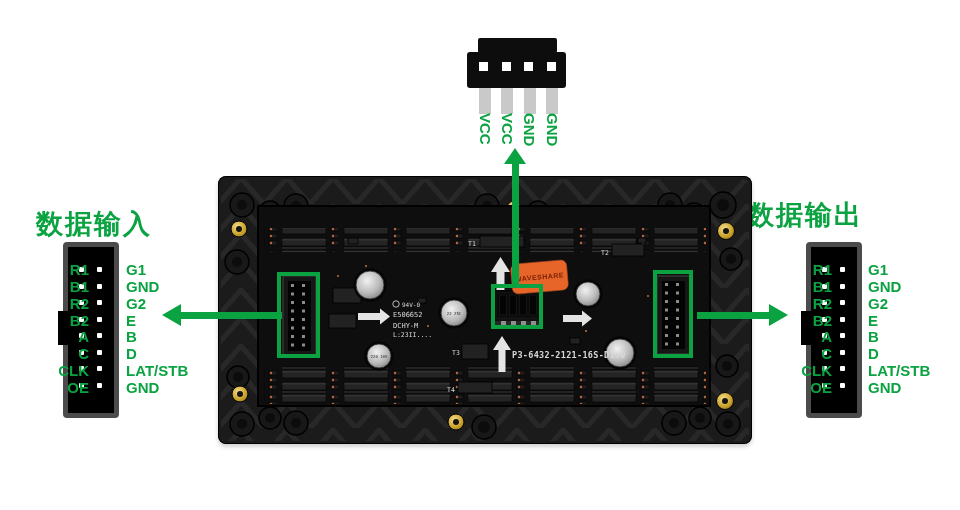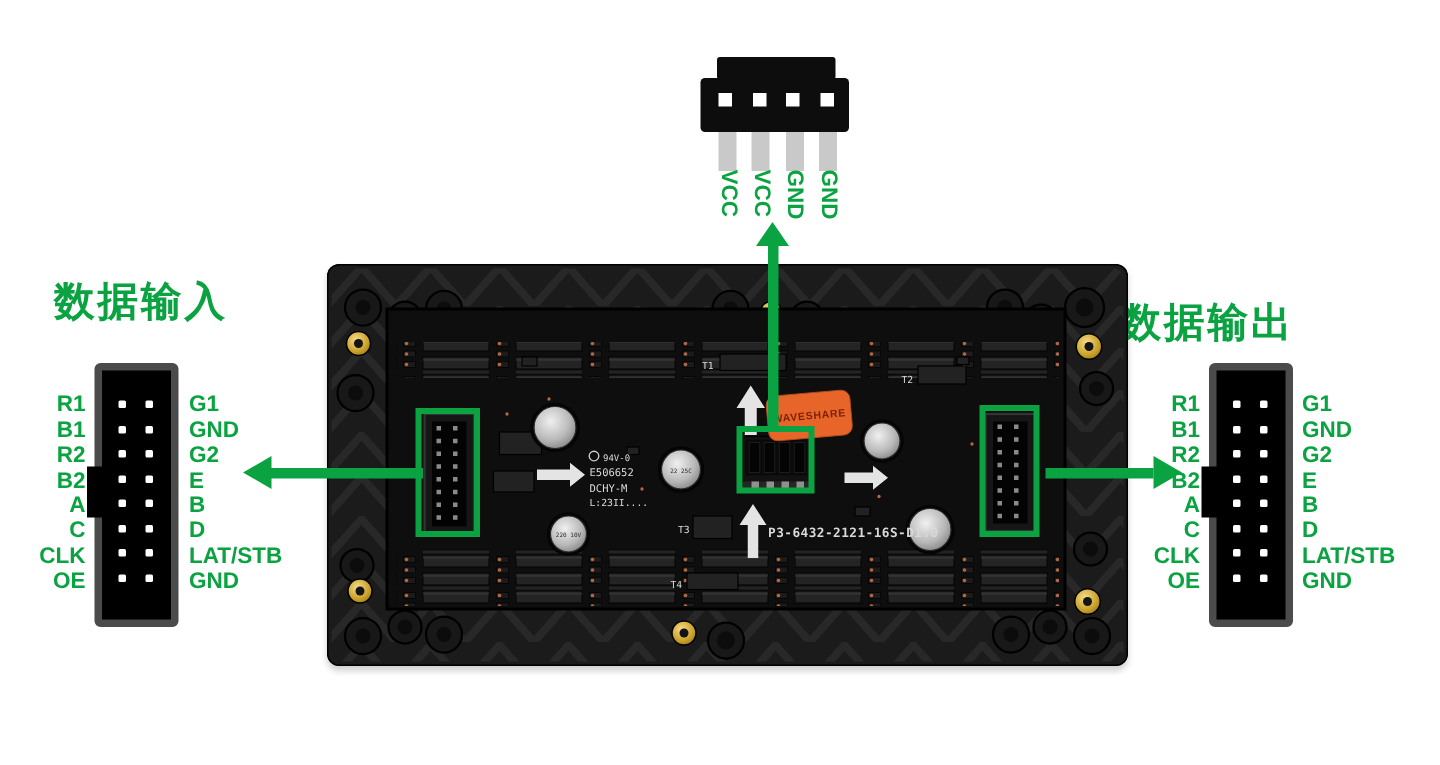--- a/index.html
+++ b/index.html
@@ -4,21 +4,21 @@
 <style>
   html,body{margin:0;padding:0;background:#fff;}
   .stage{position:relative;width:960px;height:510px;background:#ffffff;overflow:hidden;
          font-family:"Liberation Sans",sans-serif;}
   
   .heading{position:absolute;font-size:27px;font-weight:bold;color:#0ba342;letter-spacing:2px;
            font-family:"Liberation Sans",sans-serif;}
   .pin-col{position:absolute;width:57px;height:133px;display:flex;flex-direction:column;
            justify-content:space-between;font-size:15px;font-weight:bold;color:#0ba342;line-height:15px;}
   .pin-col span{display:block;white-space:nowrap;}
-  .pin-left{text-align:right;}
+  .pin-left{text-align:right;margin-left:32px;}
   .pin-right{text-align:left;width:100px;}
   .idc{position:absolute;top:242px;width:56px;height:176px;background:#000;
        border:5px solid #4b4b4b;border-radius:4px;box-sizing:border-box;}
   .idc-notch{position:absolute;top:311px;width:13px;height:34px;background:#000;}
   .dot-col{position:absolute;top:267px;height:121px;width:5px;display:flex;
            flex-direction:column;justify-content:space-between;}
   .dot{width:5px;height:5px;background:#fff;border-radius:1px;}
   
   .pwr-tab{position:absolute;left:478px;top:38px;width:79px;height:15px;background:#0d0d0d;border-radius:2px;}
   .pwr-body{position:absolute;left:467px;top:52px;width:99px;height:36px;background:#0d0d0d;border-radius:3px;}
@@ -55,21 +55,21 @@
     <div class="pwr-leg" style="left:501px"></div>
     <div class="pwr-leg" style="left:524px"></div>
     <div class="pwr-leg" style="left:546px"></div>
     <div class="pwr-lbl" style="left:478px">VCC</div>
     <div class="pwr-lbl" style="left:500px">VCC</div>
     <div class="pwr-lbl" style="left:522px">GND</div>
     <div class="pwr-lbl" style="left:545px">GND</div>
   </div>
 
   <div>
-    <div class="heading" style="left:36px;top:183px">数据输入</div>
+    <div class="heading" style="left:36px;top:206px">数据输入</div>
     <div class="idc" style="left:63px"></div>
     <div class="idc-notch" style="left:58px"></div>
     <div class="dot-col" style="left:79px">
       <div class="dot"></div>
         <div class="dot"></div>
         <div class="dot"></div>
         <div class="dot"></div>
       <div class="dot"></div>
         <div class="dot"></div>
         <div class="dot"></div>

